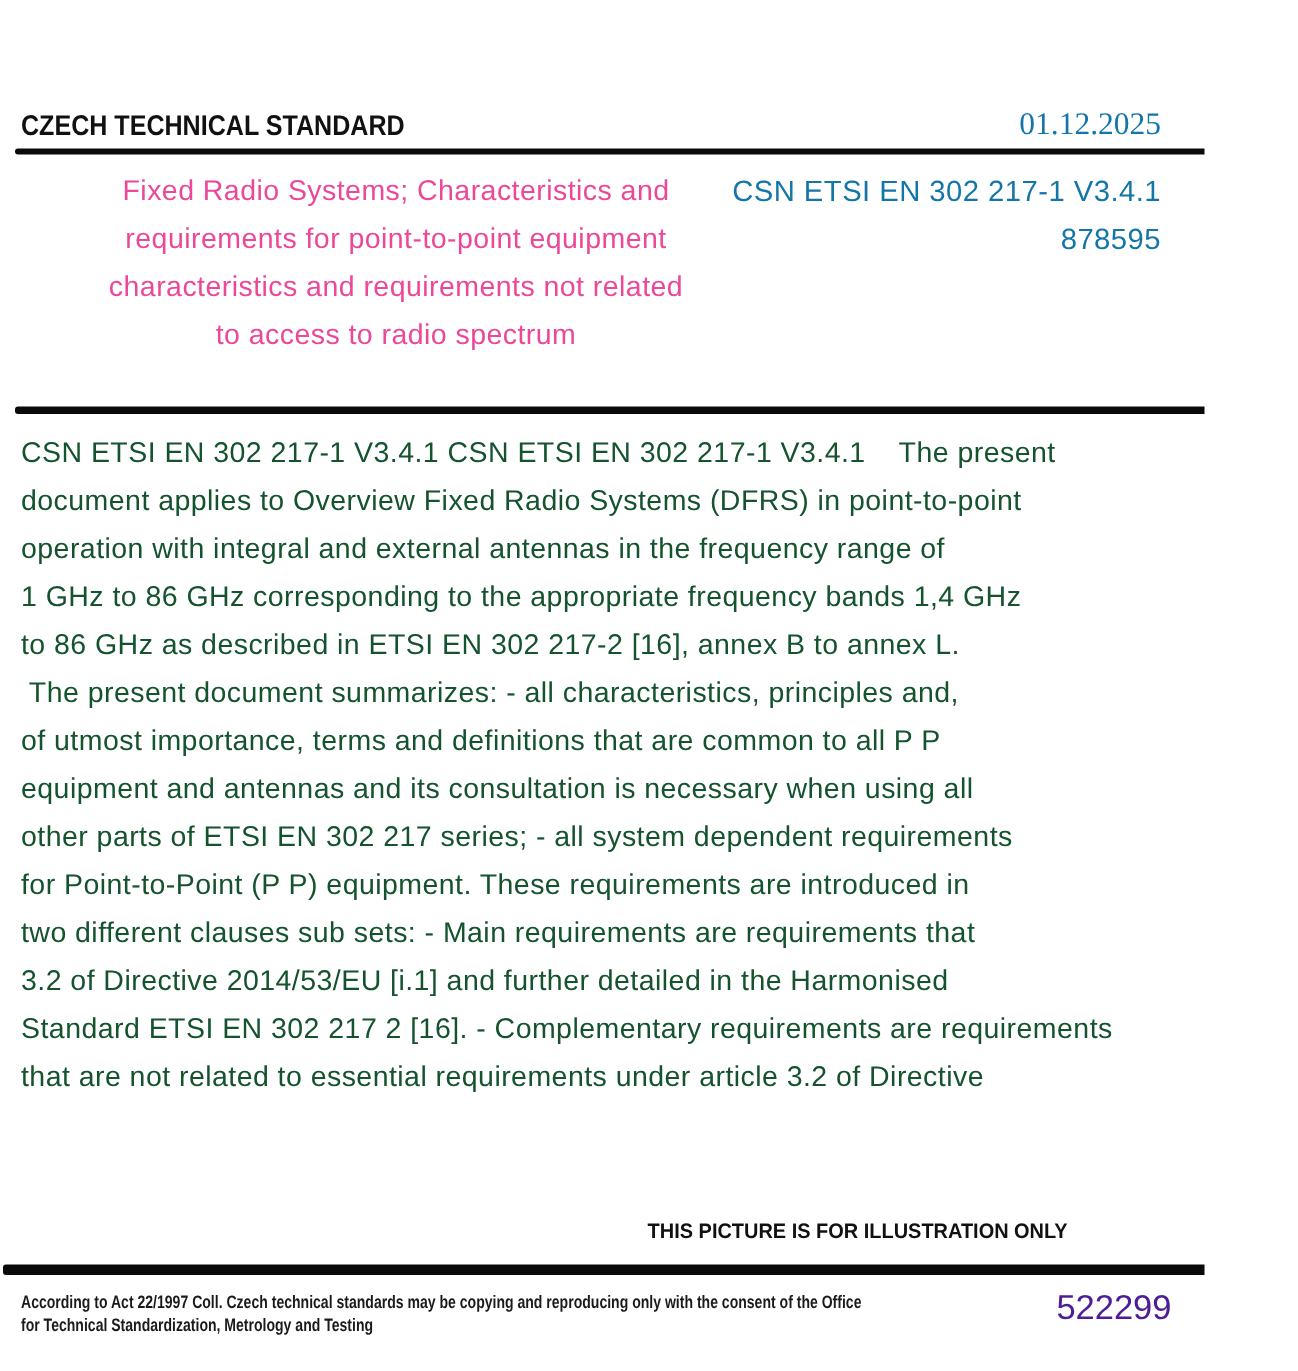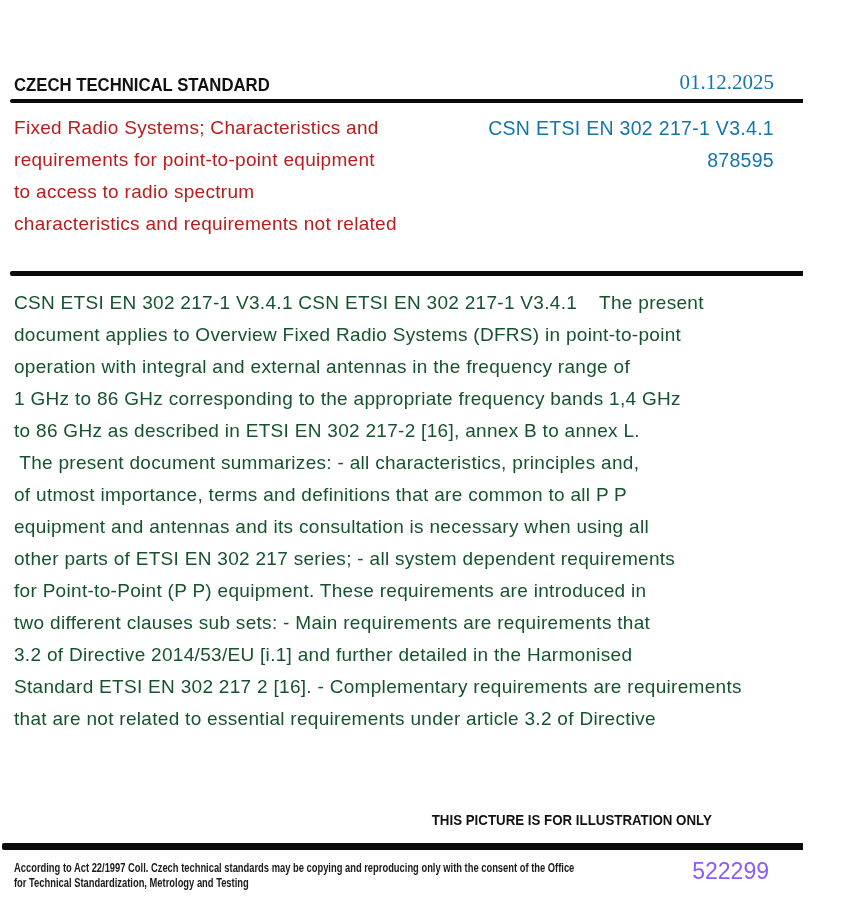--- a/index.html
+++ b/index.html
@@ -40,21 +40,22 @@
     font-family: Liberation Serif, serif;
   }
 
   .title-left {
     position: absolute;
     left: 14px; top: 112px;
     width: 500px;
     font-size: 19px;
     letter-spacing: 0.3px;
     line-height: 32px;
-    color: #b91c1c;
+    color: #ec4899;
+    text-align: center;
   }
   .title-right {
     position: absolute;
     right: 29px; top: 112px;
     width: 400px;
     text-align: right;
     font-size: 19.5px;
     letter-spacing: 0.3px;
     line-height: 32px;
     color: #1476a8;
@@ -88,42 +89,42 @@
     font-size: 12px;
     font-weight: bold;
     color: #1a1a1a;
     line-height: 15px;
     transform: scaleX(0.78);
     transform-origin: 0 0;
     white-space: nowrap;
   }
   .footer-number {
     position: absolute;
-    right: 34px; top: 858px;
+    right: 22px; top: 858px;
     font-size: 23px;
-    color: #8b5cf6;
+    color: #4c1d95;
     white-space: nowrap;
   }
 </style>
 </head>
 <body>
 
 <div class="page">
 
   <div class="std-title">CZECH TECHNICAL STANDARD</div>
 
   <div class="header-date">01.12.2025</div>
 
   <div id="rule-header" class="rule"></div>
 
   <div class="title-left">
       <div class="title-line">Fixed Radio Systems; Characteristics and</div>
       <div class="title-line">requirements for point-to-point equipment</div>
+      <div class="title-line">characteristics and requirements not related</div>
       <div class="title-line">to access to radio spectrum</div>
-      <div class="title-line">characteristics and requirements not related</div>
     </div>
 
   <div class="title-right">
     <div>CSN ETSI EN 302 217-1 V3.4.1</div>
     <div>878595</div>
   </div>
 
   <div id="rule-title" class="rule"></div>
 
   <div class="abstract">

